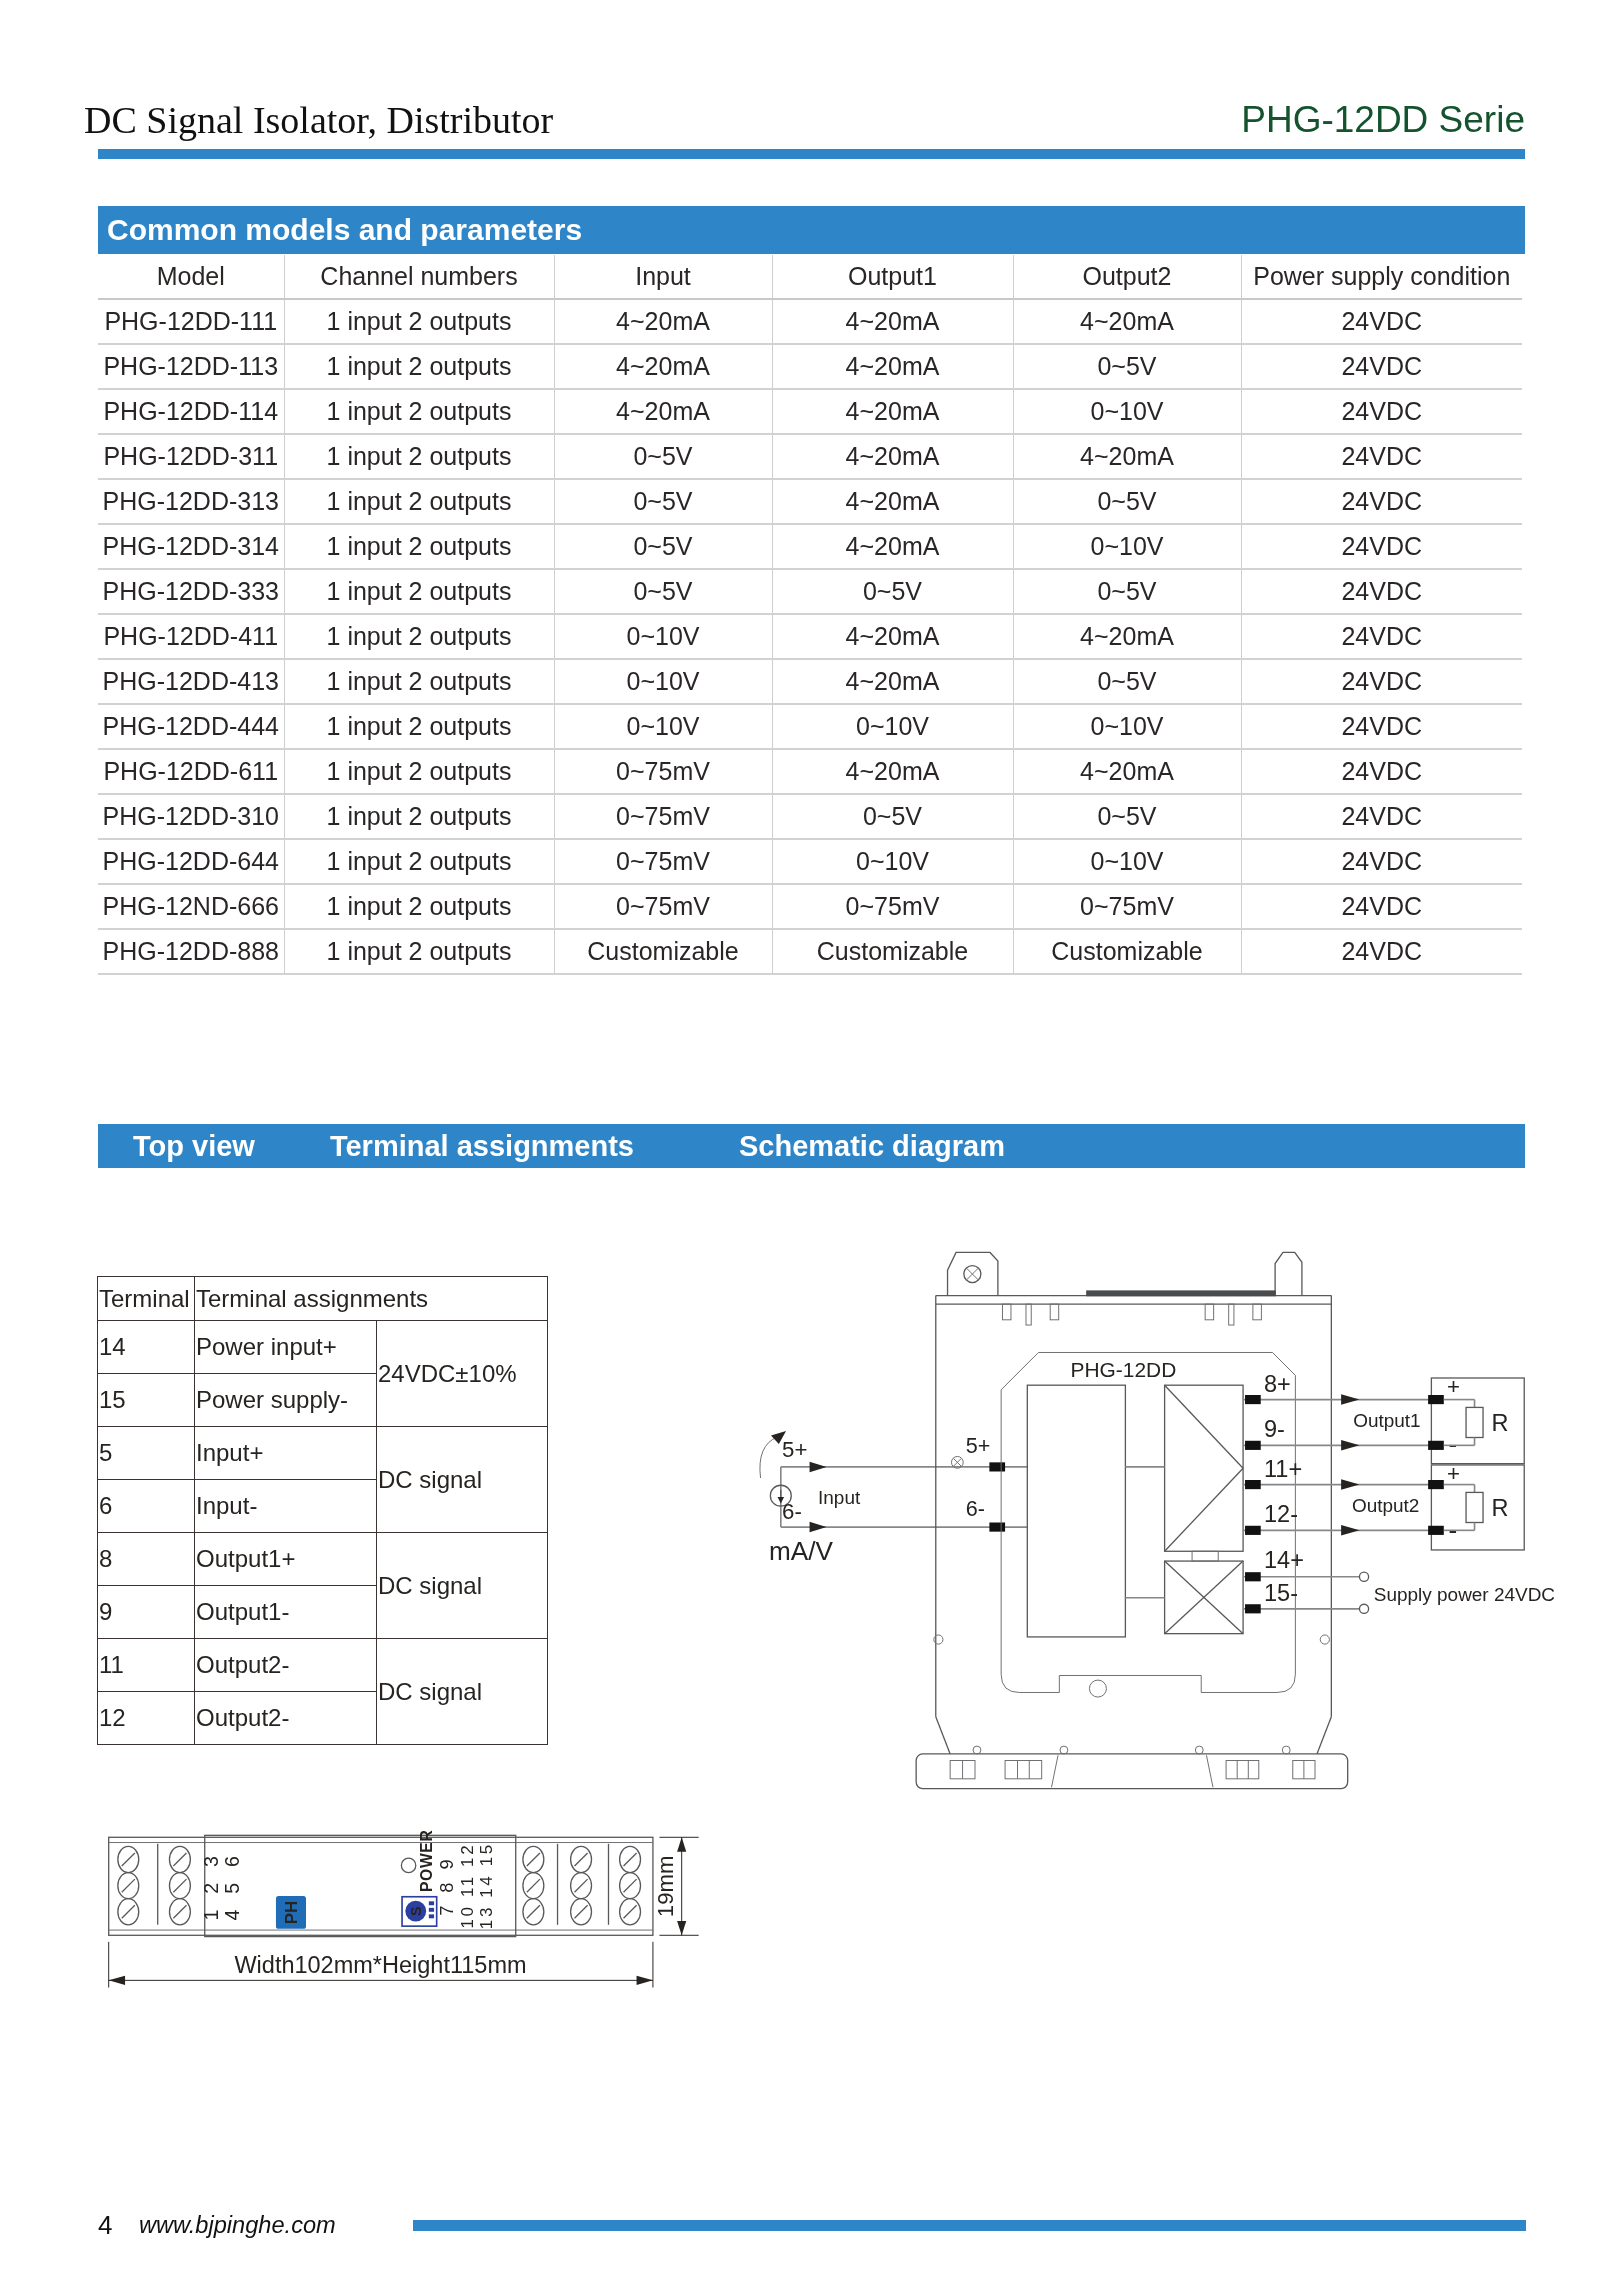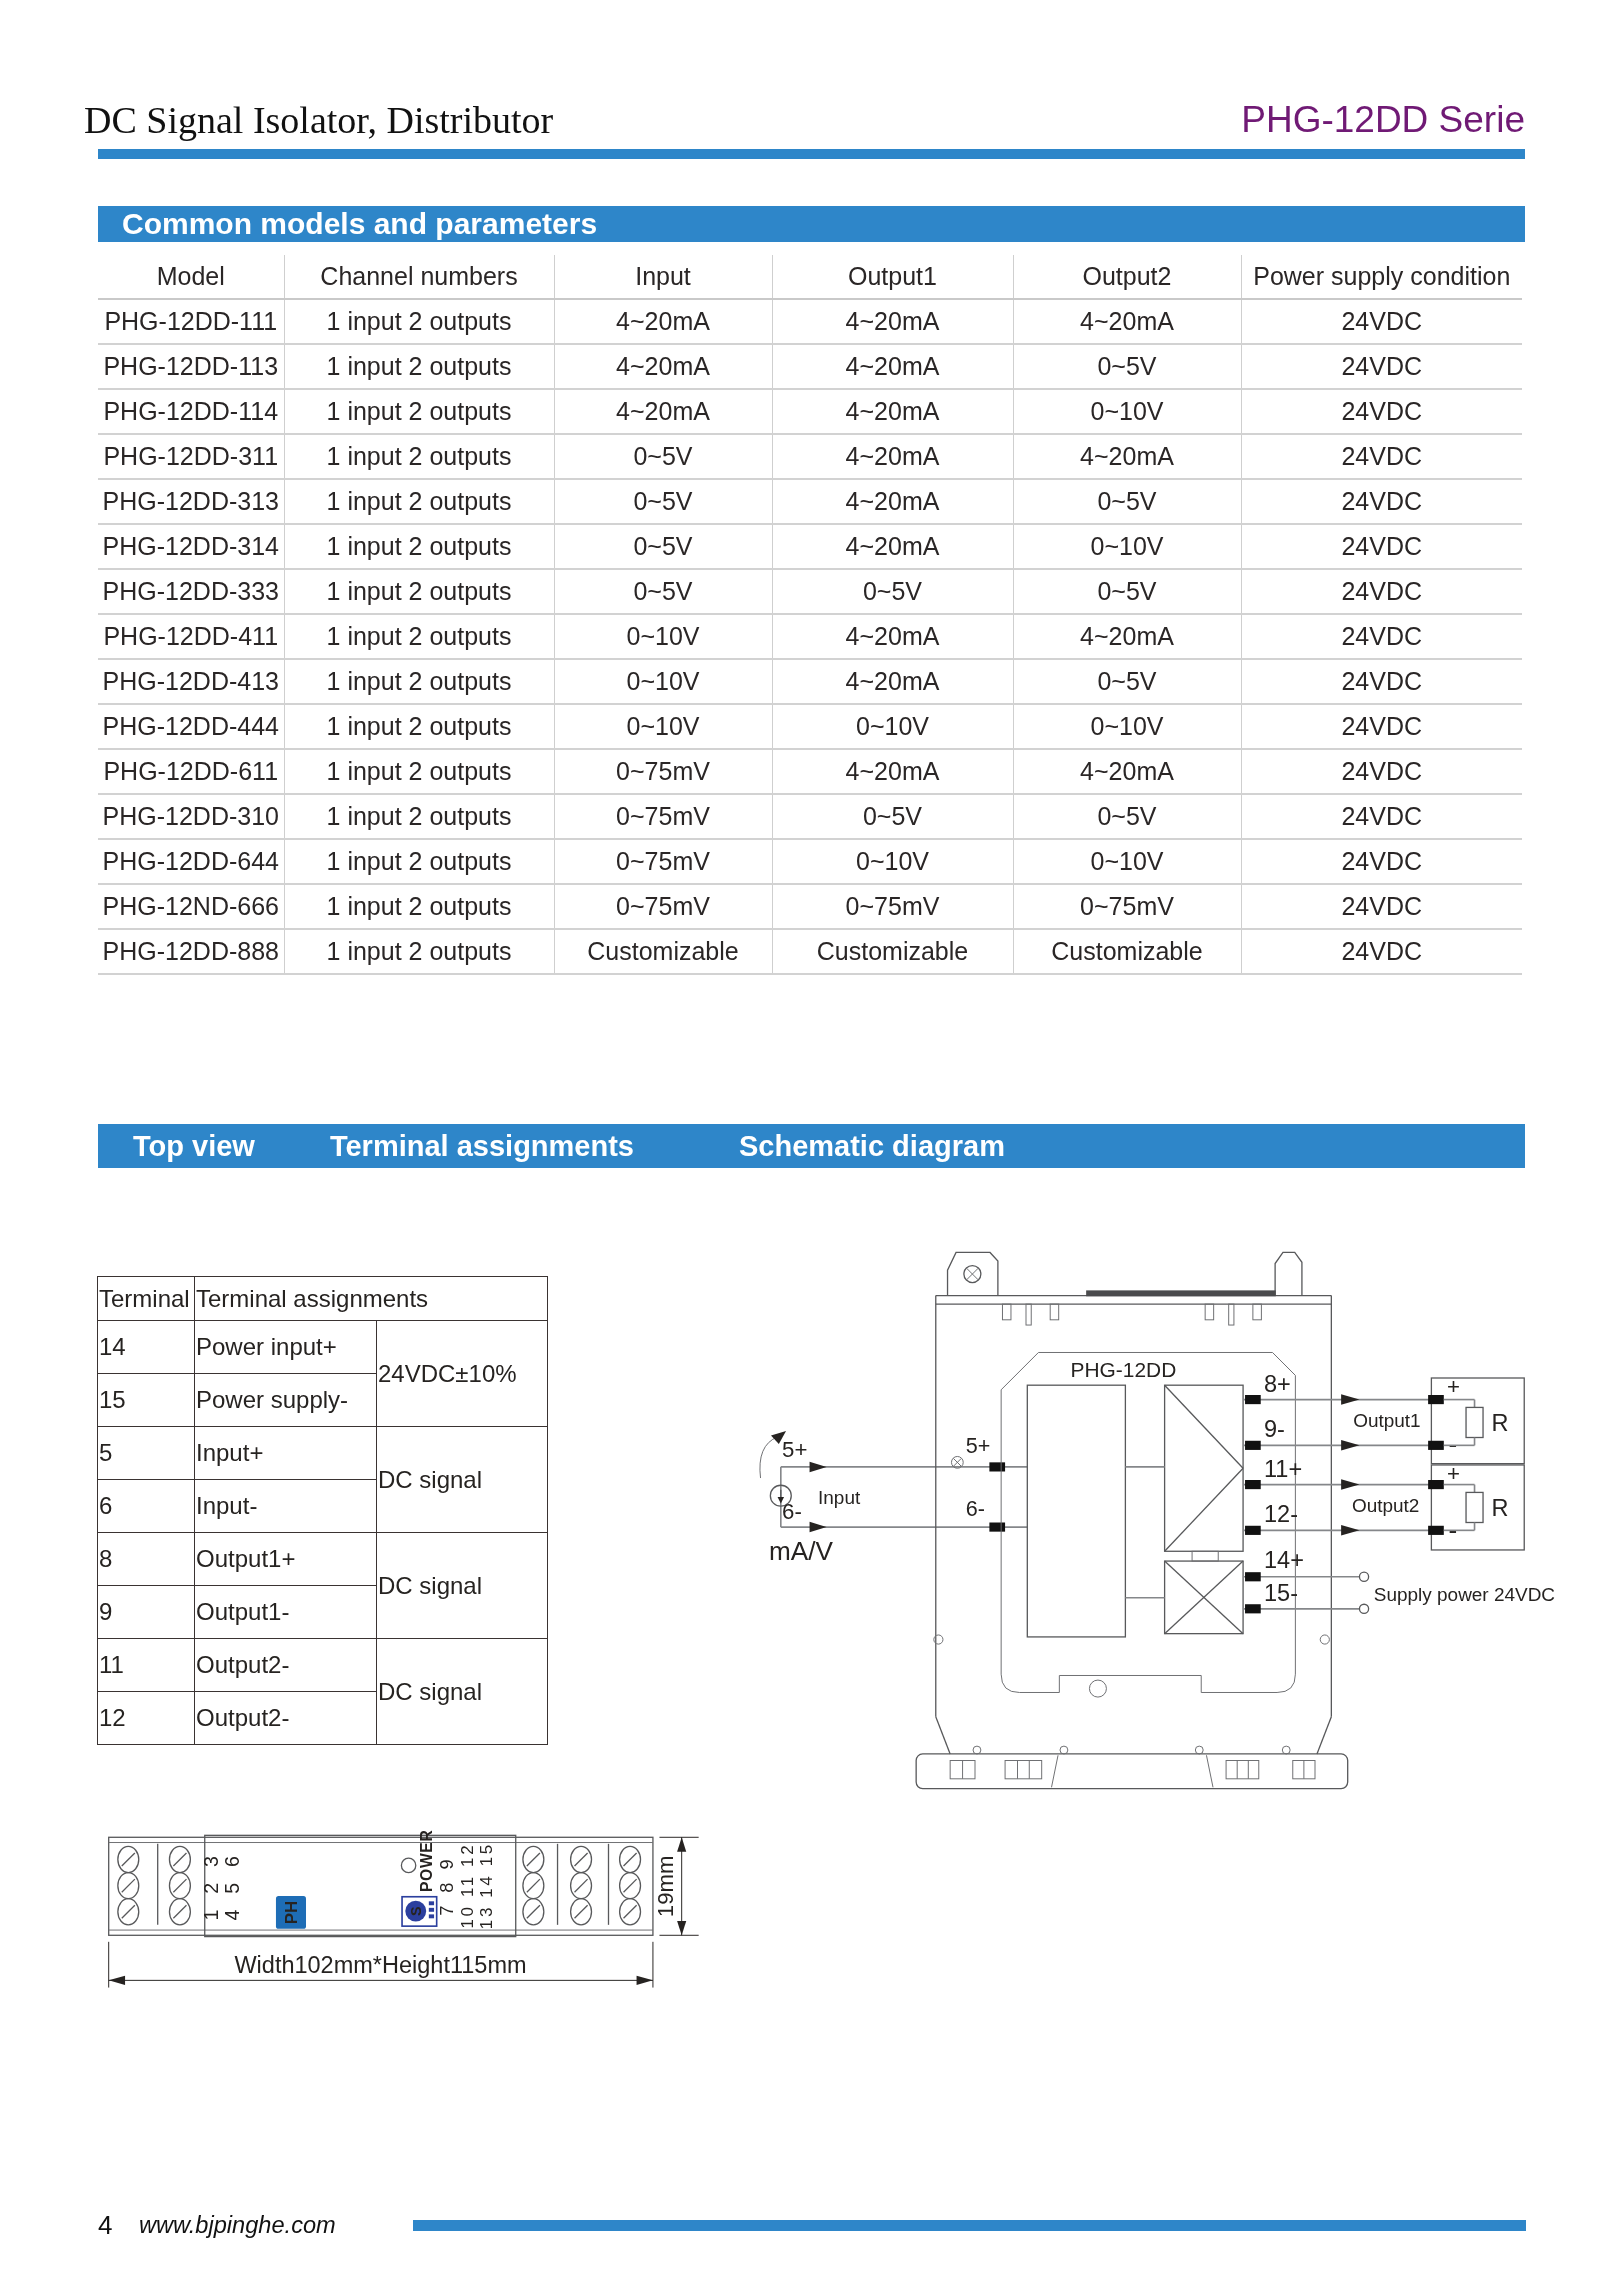--- a/index.html
+++ b/index.html
@@ -2,27 +2,27 @@
 <html style="font-size:10.5px"><head>
 <meta charset="utf-8">
 <style>
   html,body{margin:0;padding:0;background:#ffffff;}
   .page{position:relative;width:1624px;height:2295px;background:#fff;
         font-family:"Liberation Sans","DejaVu Sans",sans-serif;color:#262321;overflow:hidden;}
   .abs{position:absolute;}
 
   
   .doc-title{left:84px;top:98px;font-size:38px;color:#111;font-family:Liberation Serif, serif;}
-  .doc-series{right:99px;top:99px;font-size:37px;color:#701a75;text-align:center;}
+  .doc-series{right:99px;top:99px;font-size:37px;color:#14532d;text-align:center;}
   .head-rule{left:98px;top:149px;width:1427px;height:9.8px;background:#2E86C9;}
 
   
   .banner{left:98px;width:1427px;background:#2E86C9;color:#fff;font-weight:bold;
           display:flex;align-items:center;}
-  .banner1{top:206px;height:36px;font-size:30px;padding-left:24px;box-sizing:border-box;}
+  .banner1{top:206px;height:48px;font-size:30px;padding-left:9px;box-sizing:border-box;}
   .banner2{top:1124px;height:44px;font-size:29px;}
   .banner2 .b-item{margin-left:75px;}
   .banner2 .b-item:first-child{margin-left:35px;}
   .banner2 .b-item:last-child{margin-left:105px;text-align:right;}
 
   
   table.models{left:98px;top:255px;width:1423px;border-collapse:collapse;table-layout:fixed;
                position:absolute;font-size:25px;color:#2a2626;}
   table.models th{font-weight:normal;height:41px;text-align:center;vertical-align:middle;
                   border-bottom:2.6px solid #c9c9c9;}

